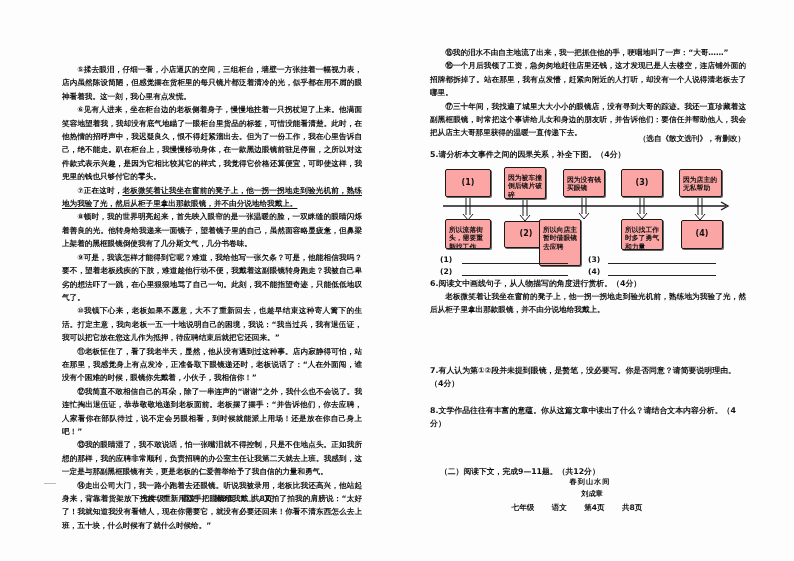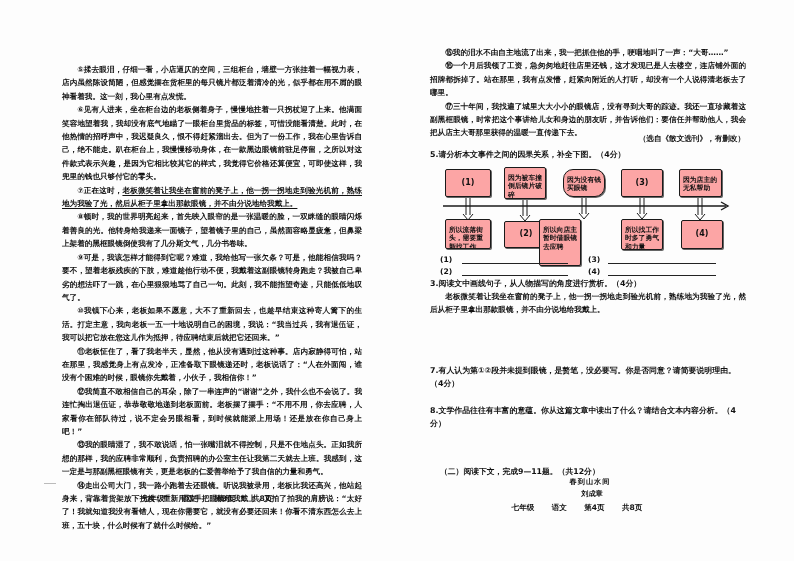--- a/index.html
+++ b/index.html
@@ -33,21 +33,21 @@
 <div class="mark"></div>
 
 <div class="col col-left">
   <p>⑤揉去眼泪，仔细一看，小店逼仄的空间，三组柜台，墙壁一方张挂着一幅视力表，店内虽然陈设简陋，但感觉摆在货柜里的每只镜片都泛着清冷的光，似乎都在用不屑的眼神看着我。这一刻，我心里有点发慌。</p>
   <p>⑥见有人进来，坐在柜台边的老板侧着身子，慢慢地拄着一只拐杖迎了上来。他满面笑容地望着我，我却没有底气地瞄了一眼柜台里货品的标签，可惜没能看清楚。此时，在他热情的招呼声中，我迟疑良久，恨不得赶紧溜出去。但为了一份工作，我在心里告诉自己，绝不能走。趴在柜台上，我慢慢移动身体，在一款黑边眼镜前驻足停留，之所以对这件款式表示兴趣，是因为它相比较其它的样式，我觉得它价格还算便宜，可即使这样，我兜里的钱也只够付它的零头。</p>
   <p><span>⑦正在这时，</span><span class="ul">老板微笑着让我坐在窗前的凳子上，他一拐一拐地走到验光机前，熟练地为我验了光，然后从柜子里拿出那款眼镜，并不由分说地给我戴上。</span></p>
   <p>⑧顿时，我的世界明亮起来，首先映入眼帘的是一张温暖的脸，一双眯缝的眼睛闪烁着善良的光。他转身给我递来一面镜子，望着镜子里的自己，虽然面容略显疲惫，但鼻梁上架着的黑框眼镜倒使我有了几分斯文气，几分书卷味。</p>
   <p>⑨可是，我该怎样才能得到它呢？难道，我给他写一张欠条？可是，他能相信我吗？要不，望着老板残疾的下肢，难道趁他行动不便，我戴着这副眼镜转身跑走？我被自己卑劣的想法吓了一跳，在心里狠狠地骂了自己一句。此刻，我不能指望奇迹，只能低低地叹气了。</p>
   <p>⑩我镇下心来，老板如果不愿意，大不了重新回去，也趁早结束这种寄人篱下的生活。打定主意，我向老板一五一十地说明自己的困境，我说：“我当过兵，我有退伍证，我可以把它放在您这儿作为抵押，待应聘结束后就把它还回来。”</p>
   <p>⑪老板怔住了，看了我老半天，显然，他从没有遇到过这种事。店内寂静得可怕，站在那里，我感觉身上有点发冷，正准备取下眼镜递还时，老板说话了：“人在外面闯，谁没有个困难的时候，眼镜你先戴着，小伙子，我相信你！”</p>
-  <p>⑫我简直不敢相信自己的耳朵，除了一串连声的“谢谢”之外，我什么也不会说了。我连忙掏出退伍证，恭恭敬敬地递到老板面前。老板摆了摆手：“不用不用，你去应聘，人家看你在部队待过，说不定会另眼相看，到时候就能派上用场！还是放在你自己身上吧！”</p>
+  <p>⑫我简直不敢相信自己的耳朵，除了一串连声的“谢谢”之外，我什么也不会说了。我连忙掏出退伍证，恭恭敬敬地递到老板面前。老板摆了摆手：“并告诉他们，你去应聘，人家看你在部队待过，说不定会另眼相看，到时候就能派上用场！还是放在你自己身上吧！”</p>
   <p>⑬我的眼睛湿了，我不敢说话，怕一张嘴泪就不得控制，只是不住地点头。正如我所想的那样，我的应聘非常顺利，负责招聘的办公室主任让我第二天就去上班。我感到，这一定是与那副黑框眼镜有关，更是老板的仁爱善举给予了我自信的力量和勇气。</p>
   <p>⑭走出公司大门，我一路小跑着去还眼镜。听说我被录用，老板比我还高兴，他站起身来，背靠着货架放下拐杖，重新用双手把眼镜给我戴上，又拍了拍我的肩膀说：“太好了！我就知道我没有看错人，现在你需要它，就没有必要还回来！你看不清东西怎么去上班，五十块，什么时候有了就什么时候给。”</p>
 </div>
 <div class="abs footer" style="left:137px; top:494px; width:140px;">七年级  语文  第3页  共8页</div>
 
 <div class="col col-right">
   <p>⑮我的泪水不由自主地流了出来，我一把抓住他的手，哽咽地叫了一声：“大哥……”</p>
   <p>⑯一个月后我领了工资，急匆匆地赶往店里还钱，这才发现已是人去楼空，连店铺外面的招牌都拆掉了。站在那里，我有点发懵，赶紧向附近的人打听，却没有一个人说得清老板去了哪里。</p>
   <p>⑰三十年间，我找遍了城里大大小小的眼镜店，没有寻到大哥的踪迹。我还一直珍藏着这副黑框眼镜，时常把这个事讲给儿女和身边的朋友听，并告诉他们：要信任并帮助他人，我会把从店主大哥那里获得的温暖一直传递下去。</p>
 </div>
@@ -74,40 +74,40 @@
       <polyline points="637,213 642,219 647,213"></polyline>
       <line x1="698" y1="197" x2="698" y2="215"></line>
         <line x1="702" y1="197" x2="702" y2="215"></line>
       <polyline points="695,214 700,220 705,214"></polyline>
     </g>
   </g>
 </svg>
 
 <div class="box ph" style="left:445px; top:169px; width:46px; height:28px;">(1)</div>
 <div class="box" style="left:504px; top:167px; width:42px; height:32px;">因为被车撞倒后镜片破碎</div>
-<div class="box" style="left:563px; top:169px; width:42px; height:28px;border-radius:10px;">因为没有钱买眼镜</div>
+<div class="box" style="left:563px; top:169px; width:42px; height:28px;">因为没有钱买眼镜</div>
 <div class="box ph" style="left:621px; top:169px; width:42px; height:28px;">(3)</div>
 <div class="box" style="left:679px; top:169px; width:43px; height:28px;">因为店主的无私帮助</div>
 
 <div class="box" style="left:445px; top:219px; width:46px; height:30px;">所以流落街头，需要重新找工作</div>
 <div class="box ph" style="left:504px; top:221px; width:44px; height:27px;">(2)</div>
 <div class="box" style="left:539px; top:219px; width:42px; height:47px;">所以向店主暂时借眼镜去应聘</div>
 <div class="box" style="left:621px; top:219px; width:42px; height:31px;">所以找工作时多了勇气和力量</div>
 <div class="box ph" style="left:681px; top:220px; width:42px; height:29px;">(4)</div>
 
 <span class="blank-label" style="left:440px; top:255px;">(1)</span>
 <div class="blank-line" style="left:462px; top:263px; width:106px;"></div>
 <span class="blank-label" style="left:588px; top:255px;">(3)</span>
 <div class="blank-line" style="left:608px; top:263px; width:108px;"></div>
 <span class="blank-label" style="left:440px; top:267px;">(2)</span>
 <div class="blank-line" style="left:462px; top:275px; width:106px;"></div>
 <span class="blank-label" style="left:588px; top:267px;">(4)</span>
 <div class="blank-line" style="left:608px; top:275px; width:108px;"></div>
 
-<div class="q" style="top:278px;">3.阅读文中画线句子，从人物描写的角度进行赏析。（4分）</div>
+<div class="q" style="top:278px;">6.阅读文中画线句子，从人物描写的角度进行赏析。（4分）</div>
 <div class="quote" style="top:290px;">老板微笑着让我坐在窗前的凳子上，他一拐一拐地走到验光机前，熟练地为我验了光，然后从柜子里拿出那款眼镜，并不由分说地给我戴上。</div>
 
 <div class="q" style="top:345px;margin-top:20px;">7.有人认为第①②段并未提到眼镜，是赘笔，没必要写。你是否同意？请简要说明理由。（4分）</div>
 <div class="q" style="top:405px;">8.文学作品往往有丰富的意蕴。你从这篇文章中读出了什么？请结合文本内容分析。（4分）</div>
 
 <div class="abs" style="left:440px; top:466px; font-size:7.8px;">（二）阅读下文，完成9—11题。（共12分）</div>
 <div class="abs" style="left:540px; top:477px; width:100px; text-align:center; font-size:7.2px; letter-spacing:1px;">春到山水间</div>
 <div class="abs" style="left:542px; top:489px; width:100px; text-align:center; font-size:7.2px;">刘成章</div>
 <div class="abs footer" style="left:507px; top:503px; width:140px;">七年级  语文  第4页  共8页</div>
 

